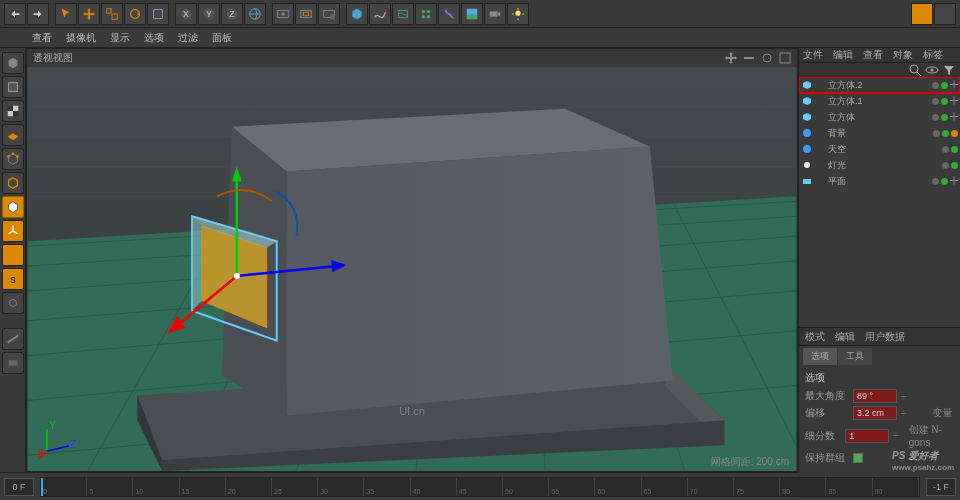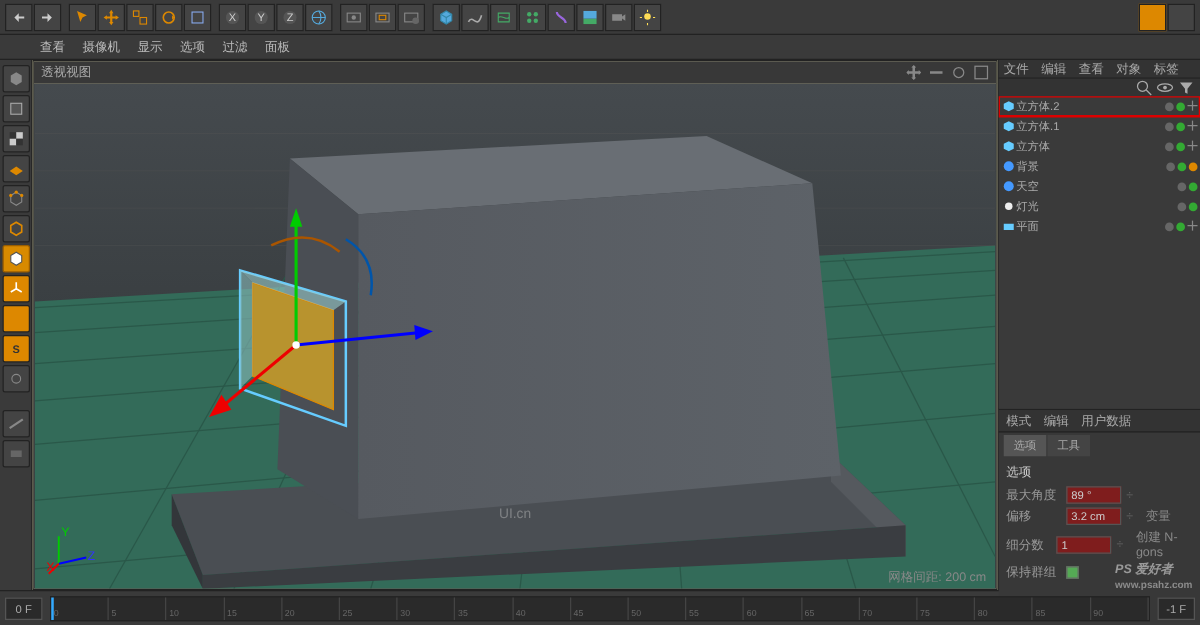--- a/index.html
+++ b/index.html
@@ -7,33 +7,33 @@
 .toolbar-top{height:28px;background:#3a3a3a;border-bottom:1px solid #222;display:flex;align-items:center;padding:0 4px;gap:1px}
 .tb-btn{width:22px;height:22px;background:#444;border:1px solid #222;display:flex;align-items:center;justify-content:center;cursor:pointer}
 .tb-btn svg{width:14px;height:14px}
 .tb-sep{width:4px}
 .menubar{height:20px;background:#3a3a3a;border-bottom:1px solid #222;display:flex;align-items:center;padding:0 6px 0 32px;gap:14px}
 .menubar span{cursor:pointer;color:#bbb}
 .main-row{display:flex;height:424px}
 .left-tools{width:26px;background:#3a3a3a;border-right:1px solid #222;display:flex;flex-direction:column;align-items:center;padding-top:4px;gap:2px}
 .lt-btn{width:22px;height:22px;background:#444;border:1px solid #222;border-radius:2px;cursor:pointer;display:flex;align-items:center;justify-content:center}
 .lt-btn.active{background:#d88a00;border-color:#9a5e00}
-.viewport-wrap{flex:1;position:relative;background:#fef9c3;border:1px solid #222}
+.viewport-wrap{flex:1;position:relative;background:#ec4899;border:1px solid #222}
 .vp-header{height:18px;background:#383838;display:flex;align-items:center;justify-content:space-between;padding:0 6px}
 .vp-icons{display:flex;gap:6px}
 .vp-icon{width:12px;height:12px;cursor:pointer;opacity:.7}
 .viewport{position:absolute;top:18px;left:0;right:0;bottom:0;background:linear-gradient(#404548 0%,#3a3d40 100%);overflow:hidden}
 .corner-axis{position:absolute;left:10px;bottom:10px;width:40px;height:40px}
 .status-bar{position:absolute;right:8px;bottom:2px;color:#888}
 .right-col{width:162px;background:#383838;border-left:1px solid #222;display:flex;flex-direction:column}
 .rc-top{height:20px;background:#333;display:flex;align-items:center;justify-content:flex-end;gap:3px;padding:0 4px}
 .rc-top-btn{width:14px;height:14px;cursor:pointer}
 .rc-menu{height:18px;background:#333;display:flex;align-items:center;gap:10px;padding:0 4px;border-bottom:1px solid #222}
 .obj-panel{flex:0 0 250px;background:#3a3a3a;overflow:hidden;position:relative}
-.obj-row{height:16px;display:flex;align-items:center;padding:0 2px;gap:0;cursor:pointer}
+.obj-row{height:16px;display:flex;align-items:center;padding:0 2px;gap:15px;cursor:pointer}
 .obj-row.hl{outline:2px solid #d00;outline-offset:-1px}
 .obj-icon{width:12px;height:12px;flex-shrink:0}
 .obj-name{flex:1;overflow:hidden;white-space:nowrap;font-size:9px}
 .obj-dots{display:flex;gap:2px;align-items:center}
 .dot{width:7px;height:7px;border-radius:50%}
 .dot.g{background:#3a3}.dot.gr{background:#666}.dot.o{background:#d80}
 .cross{width:8px;height:8px;position:relative}
 .cross::before,.cross::after{content:"";position:absolute;background:#888;width:8px;height:1px;top:3px}
 .cross::after{transform:rotate(90deg)}
 .attr-panel{flex:1;background:#383838;border-top:1px solid #222;display:flex;flex-direction:column}
@@ -497,21 +497,21 @@
         <div class="attr-title">选项</div>
         <div class="attr-row">
           <span class="attr-label">最大角度</span>
           <input class="attr-input" value="89 °" style="">
           <span style="color:#666">÷</span>
         </div>
         <div class="attr-row">
           <span class="attr-label">偏移</span>
           <input class="attr-input" value="3.2 cm" style="">
           <span style="color:#666">÷</span>
-          <span style="margin-left:6px;color:#888">变量</span>
+          <span style="margin-left:22px;color:#888">变量</span>
         </div>
         <div class="attr-row">
           <span class="attr-label">细分数</span>
           <input class="attr-input" value="1" style="">
           <span style="color:#666">÷</span>
           <span style="margin-left:6px;color:#888">创建 N-gons</span>
         </div>
         <div class="attr-row">
           <span class="attr-label">保持群组</span>
           <div class="attr-check" style="background:#5a5"></div>

